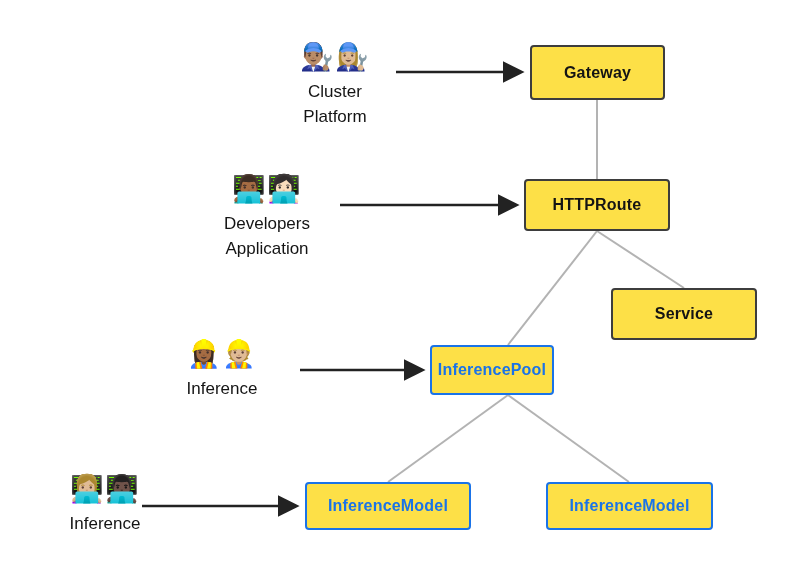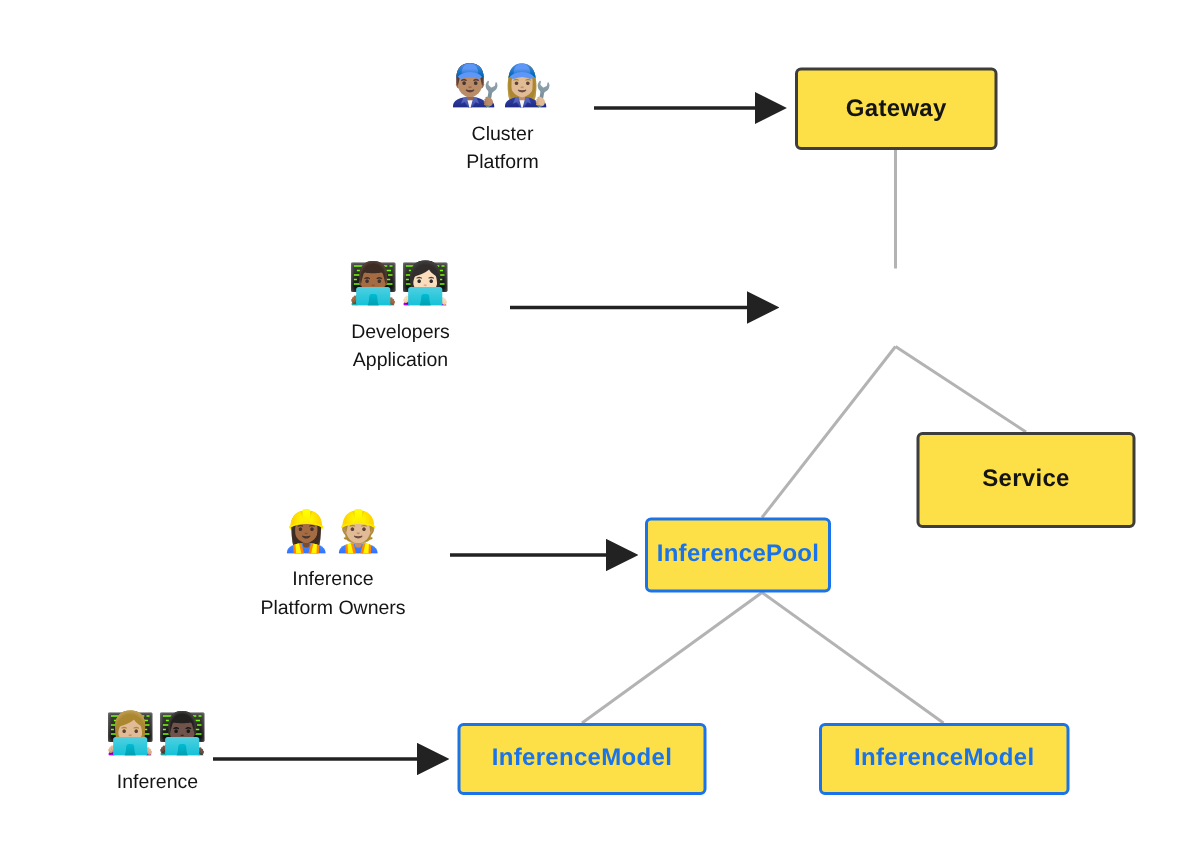--- a/index.html
+++ b/index.html
@@ -46,21 +46,21 @@
     text-align: center;
   }
   .persona-emoji {
     font-size: 27px;
     line-height: 1.15;
     letter-spacing: 1px;
     white-space: nowrap;
   }
   .persona-label {
     margin-top: 7px;
-    font-size: 13px;
+    font-size: 17px;
     color: #141414;
     line-height: 1.45;
   }
   .persona-label span { display: block; }
 </style>
 </head>
 <body>
 
 <div class="canvas">
 
@@ -96,37 +96,39 @@
     <div class="persona-label">
       <span>Developers</span>
       <span>Application</span>
     </div>
   </div>
 
   <div class="persona" style="left:137px; top:339px;">
     <div class="persona-emoji">👷🏾‍♀️👷🏼</div>
     <div class="persona-label">
       <span>Inference</span>
-      <span>Platform Owners</span>
     </div>
   </div>
 
   <div class="persona" style="left:20px; top:474px;">
     <div class="persona-emoji">👩🏼‍💻👨🏿‍💻</div>
     <div class="persona-label">
       <span>Inference</span>
     </div>
   </div>
 
   <div class="node dark" style="left:530px; top:45px; width:135px; height:55px;">
     <span class="node-label">Gateway</span>
   </div>
 
+  <div class="node dark" style="left:524px; top:179px; width:146px; height:52px;">
+    <span class="node-label">HTTPRoute</span>
+  </div>
 
-  <div class="node dark" style="left:611px; top:288px; width:146px; height:64px;">
+  <div class="node dark" style="left:611px; top:288px; width:146px; height:52px;">
     <span class="node-label">Service</span>
   </div>
 
   <div class="node blue" style="left:430px; top:345px; width:124px; height:50px;">
     <span class="node-label">InferencePool</span>
   </div>
 
   <div class="node blue" style="left:305px; top:482px; width:166px; height:48px;">
     <span class="node-label">InferenceModel</span>
   </div>

